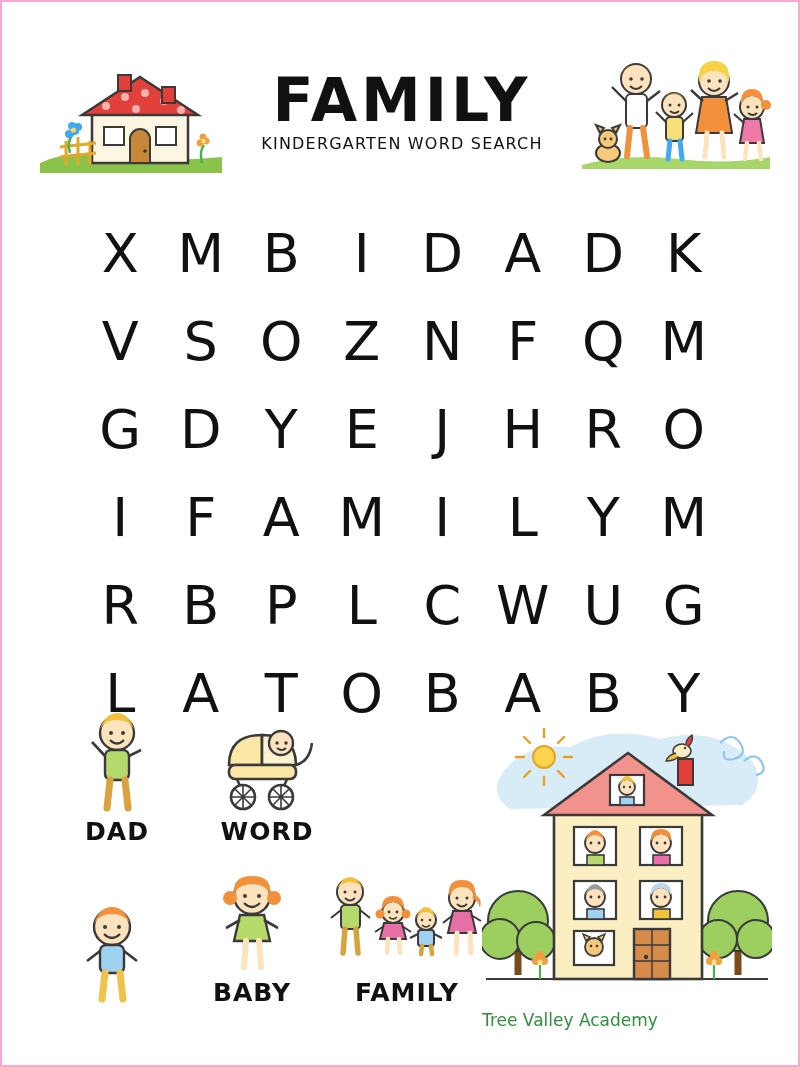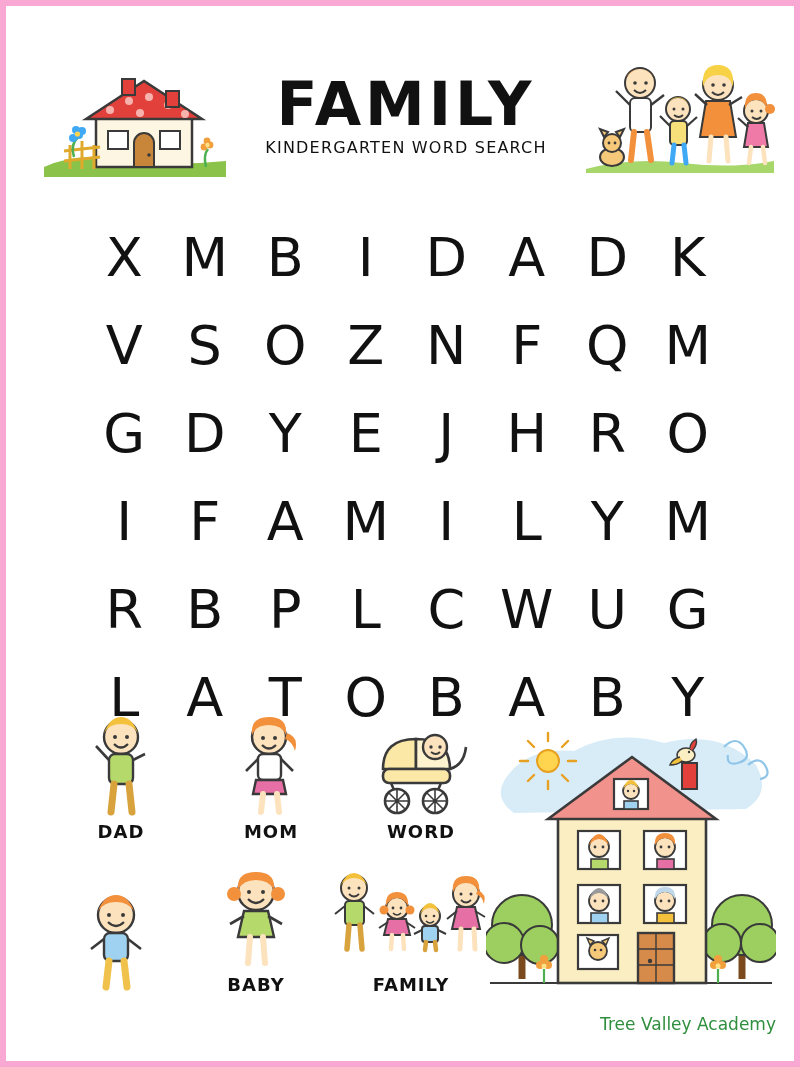--- a/index.html
+++ b/index.html
@@ -9,21 +9,21 @@
   }
   body {
     font-family: "Liberation Sans", sans-serif;
   }
   .page {
     position: relative;
     width: 800px;
     height: 1067px;
     background: #ffffff;
     box-sizing: border-box;
-    border: 6px solid #f9a8d4;
+    border: 2px solid #f9a8d4;
     overflow: hidden;
   }
 
   
   .header {
     position: absolute;
     top: 34px;
     left: 0;
     width: 800px;
     height: 150px;
@@ -99,40 +99,40 @@
   }
   .word-pic {
     height: 108px;
     display: flex;
     align-items: flex-end;
     justify-content: center;
   }
   .word-label {
     font-family: "DejaVu Sans", sans-serif;
     font-weight: 700;
-    font-size: 18px;
+    font-size: 25px;
     letter-spacing: 1px;
     color: #111111;
     margin-top: 2px;
   }
 
   
   .house-art {
     position: absolute;
     top: 715px;
     left: 480px;
     width: 290px;
     height: 285px;
   }
   .credit {
     position: absolute;
     top: 1008px;
     left: 480px;
     width: 290px;
-    text-align: right;
+    text-align: left;
     font-family: "DejaVu Sans", sans-serif;
     font-size: 17px;
     color: #2f8f3e;
   }
 </style>
 </head>
 <body>
 
 <div class="page">
 
@@ -316,37 +316,20 @@
             <path d="M43 33 q7 7 14 0" stroke="#3a3a3a" stroke-width="2.2" fill="none"></path>
             <rect x="38" y="43" width="24" height="30" rx="6" fill="#b6d96b" stroke="#3a3a3a" stroke-width="2.4"></rect>
             <path d="M38 49 l-13 -14" stroke="#3a3a3a" stroke-width="2.6" fill="none"></path>
             <path d="M62 49 l12 -6" stroke="#3a3a3a" stroke-width="2.6" fill="none"></path>
             <path d="M43 73 l-3 28 M58 73 l3 28" stroke="#d8a23d" stroke-width="7" stroke-linecap="round" fill="none"></path>
           </svg>
         </div>
         <div class="word-label">DAD</div>
       </div>
 
-      <div class="word-item">
-        <div class="word-pic">
-          <svg viewBox="0 0 100 108" width="100" height="108">
-            <circle cx="48" cy="26" r="17" fill="#fde3bd" stroke="#3a3a3a" stroke-width="2.4"></circle>
-            <path d="M31 24 q-2 -18 17 -18 q19 0 17 18 q-4 -10 -17 -10 q-13 0 -17 10 z" fill="#f2903c"></path>
-            <path d="M66 22 q12 4 8 18 q-3 -10 -10 -12 z" fill="#f2903c"></path>
-            <circle cx="42" cy="27" r="2" fill="#3a3a3a"></circle>
-            <circle cx="54" cy="27" r="2" fill="#3a3a3a"></circle>
-            <path d="M41 34 q7 7 14 0" stroke="#3a3a3a" stroke-width="2.2" fill="none"></path>
-            <rect x="37" y="43" width="23" height="26" rx="5" fill="#ffffff" stroke="#3a3a3a" stroke-width="2.4"></rect>
-            <path d="M35 69 l27 0 l3 14 l-33 0 z" fill="#e66fa5" stroke="#3a3a3a" stroke-width="2.4"></path>
-            <path d="M37 48 l-12 12 M60 48 l12 12" stroke="#3a3a3a" stroke-width="2.6" fill="none"></path>
-            <path d="M42 83 l-2 18 M56 83 l2 18" stroke="#fde3bd" stroke-width="6" stroke-linecap="round" fill="none"></path>
-          </svg>
-        </div>
-        <div class="word-label">MOM</div>
-      </div>
 
       <div class="word-item">
         <div class="word-pic">
           <svg viewBox="0 0 120 108" width="120" height="108">
             <path d="M22 58 q0 -30 33 -30 l0 30 z" fill="#fbe8a6" stroke="#3a3a3a" stroke-width="2.6"></path>
             <path d="M55 28 q34 0 34 30 l-34 0 z" fill="#fdf3cf" stroke="#3a3a3a" stroke-width="2.6"></path>
             <rect x="22" y="58" width="67" height="14" rx="6" fill="#fbe8a6" stroke="#3a3a3a" stroke-width="2.6"></rect>
             <circle cx="74" cy="36" r="12" fill="#fde3bd" stroke="#3a3a3a" stroke-width="2.4"></circle>
             <circle cx="70" cy="36" r="1.7" fill="#3a3a3a"></circle>
             <circle cx="79" cy="36" r="1.7" fill="#3a3a3a"></circle>

